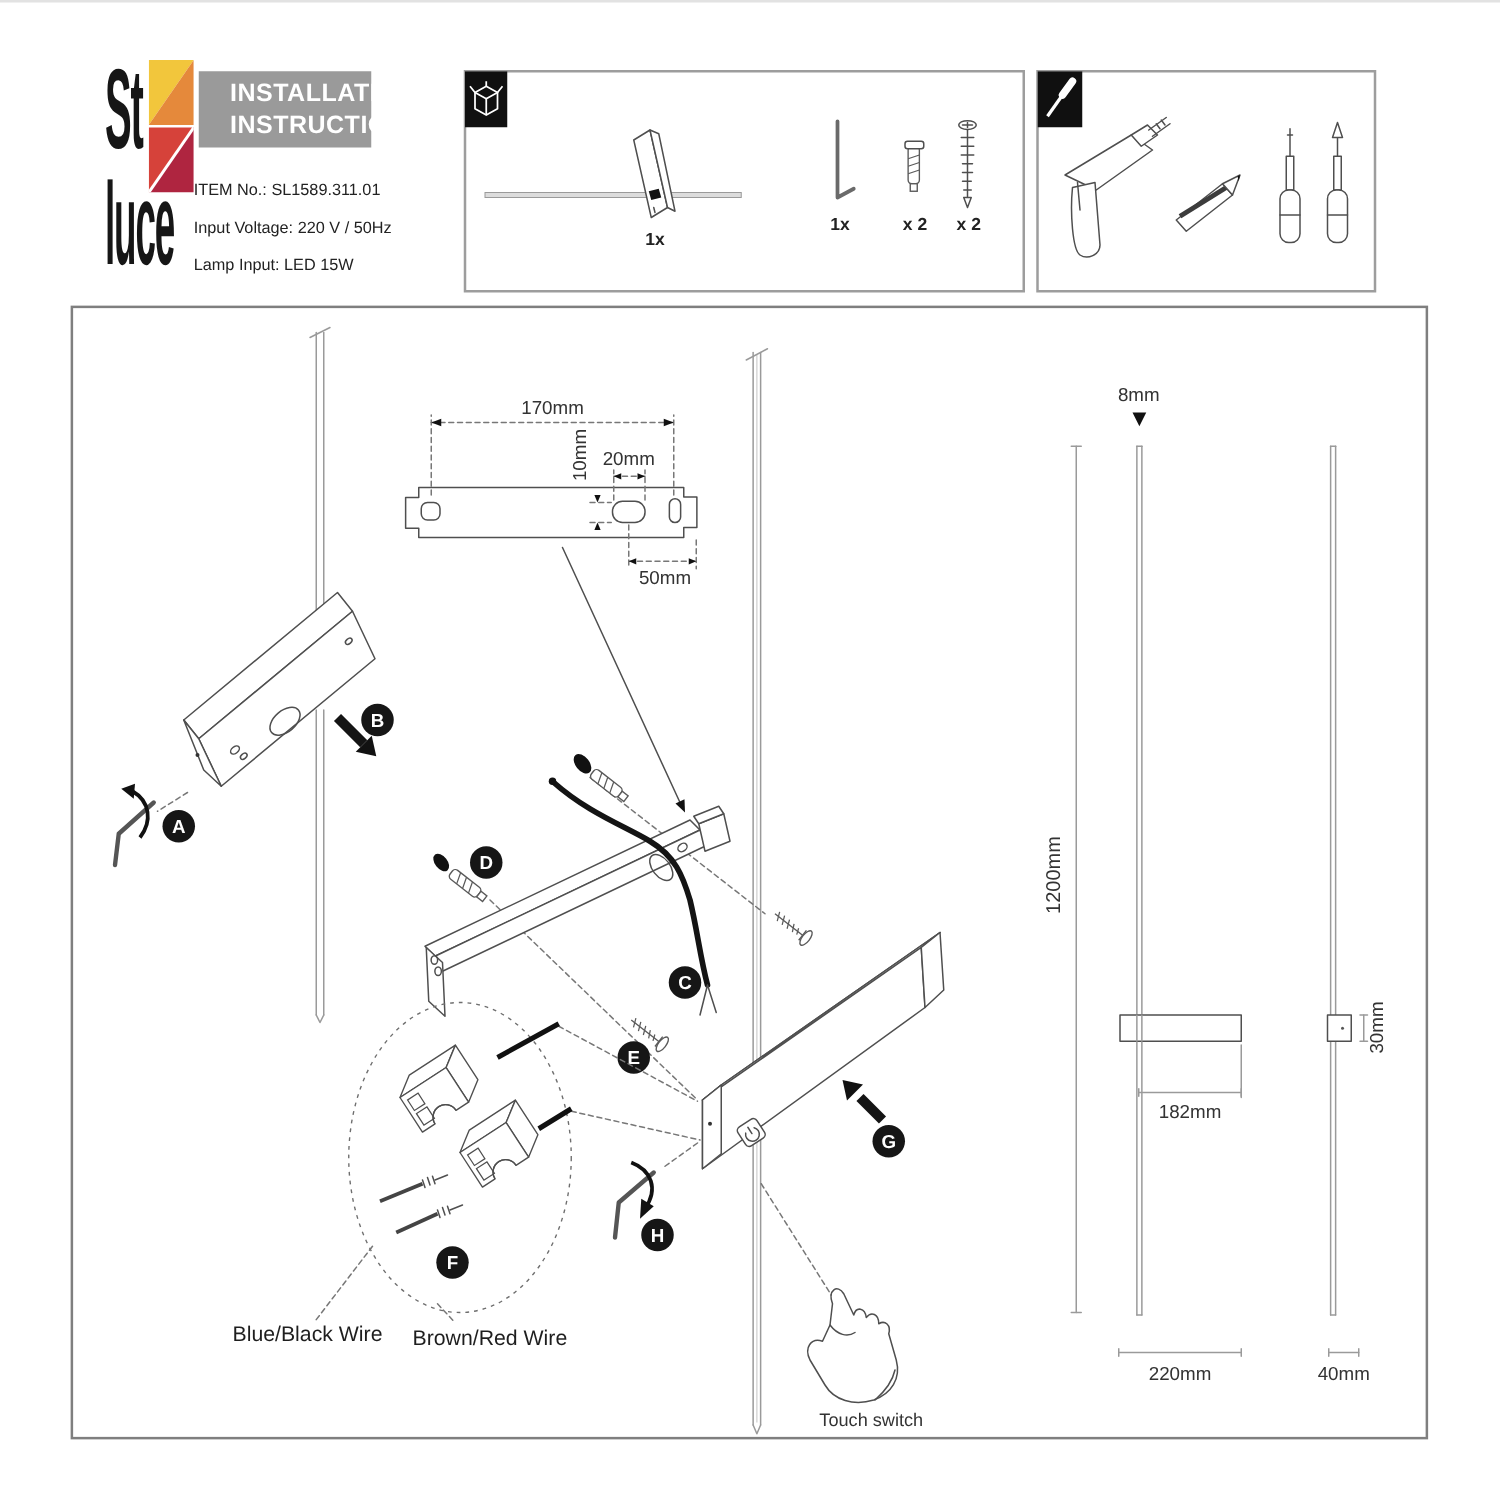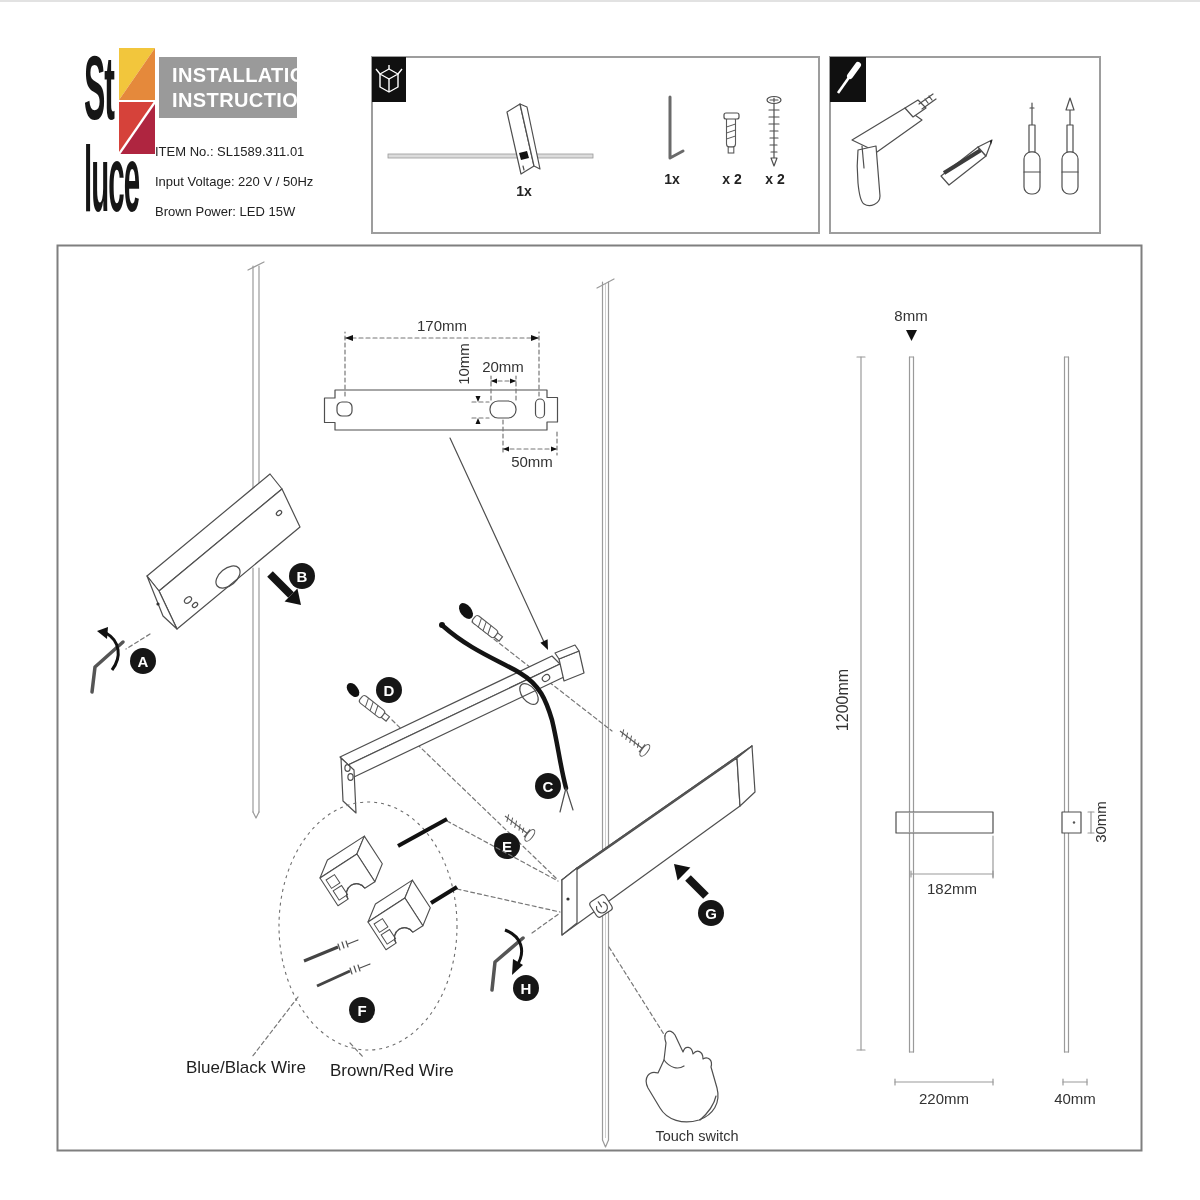--- a/index.html
+++ b/index.html
@@ -6,21 +6,21 @@
   .page{position:relative;width:1200px;height:1192px;background:#fff;overflow:hidden;
         font-family:"Liberation Sans",sans-serif;}
   .abs{position:absolute;}
   .edge{position:absolute;left:0;width:1200px;height:2px;background:#e2e2e2;}
   
   .logo-st,.logo-luce{position:absolute;color:#161616;font-weight:700;transform-origin:left top;
         letter-spacing:-2px;line-height:1;}
   .logo-st{left:84px;top:42px;font-size:64px;transform:scale(.50,1.42);}
   .logo-luce{left:84px;top:132px;font-size:64px;transform:scale(.46,1.46);}
   .titlebox{position:absolute;left:159px;top:57px;width:138px;height:61px;background:#9a9a9a;
-        color:#fff;font-weight:700;font-size:20px;line-height:25px;padding:6px 0 0 13px;
+        color:#fff;font-weight:700;font-size:20px;line-height:25px;padding:6px 0 0 25px;
         box-sizing:border-box;letter-spacing:.4px;}
   .iteminfo{position:absolute;left:155px;top:137px;font-size:13px;color:#222;line-height:30px;}
   .box{position:absolute;border:2px solid #9d9d9d;background:#fff;box-sizing:border-box;}
   
   .ln{fill:none;stroke:#4f4f4f;stroke-width:1.2;stroke-linejoin:round;stroke-linecap:round;}
   .fw{fill:#ffffff;}
   .lt{stroke:#9a9a9a;}
   .dash{stroke-dasharray:4 3;stroke:#777;}
   .blk{fill:#111;}
   .thickline{stroke:#141414;stroke-width:4.5;fill:none;stroke-linecap:round;}
@@ -49,21 +49,21 @@
   </svg>
 
   <div class="titlebox">
     <div>INSTALLATION</div>
     <div>INSTRUCTIONS</div>
   </div>
 
   <div class="iteminfo">
     <div>ITEM No.: SL1589.311.01</div>
     <div>Input Voltage: 220 V / 50Hz</div>
-    <div>Brown Power: LED 15W</div>
+    <div>Lamp Input: LED 15W</div>
   </div>
 
   <div class="box" style="left:371px;top:56px;width:449px;height:178px"></div>
   <svg class="abs" style="left:372px;top:57px" width="34" height="45" viewBox="0 0 34 45">
     <rect width="34" height="45" fill="#101010"></rect>
     <g stroke="#fff" fill="none" stroke-width="1.4" stroke-linejoin="round">
       <path d="M8,17 L17,12 L26,17 L17,22 Z"></path>
       <path d="M8,17 L8,30 L17,35 L26,30 L26,17"></path>
       <path d="M17,22 L17,35"></path>
       <path d="M8,17 L4,12 M26,17 L30,12 M17,12 L17,8"></path>

